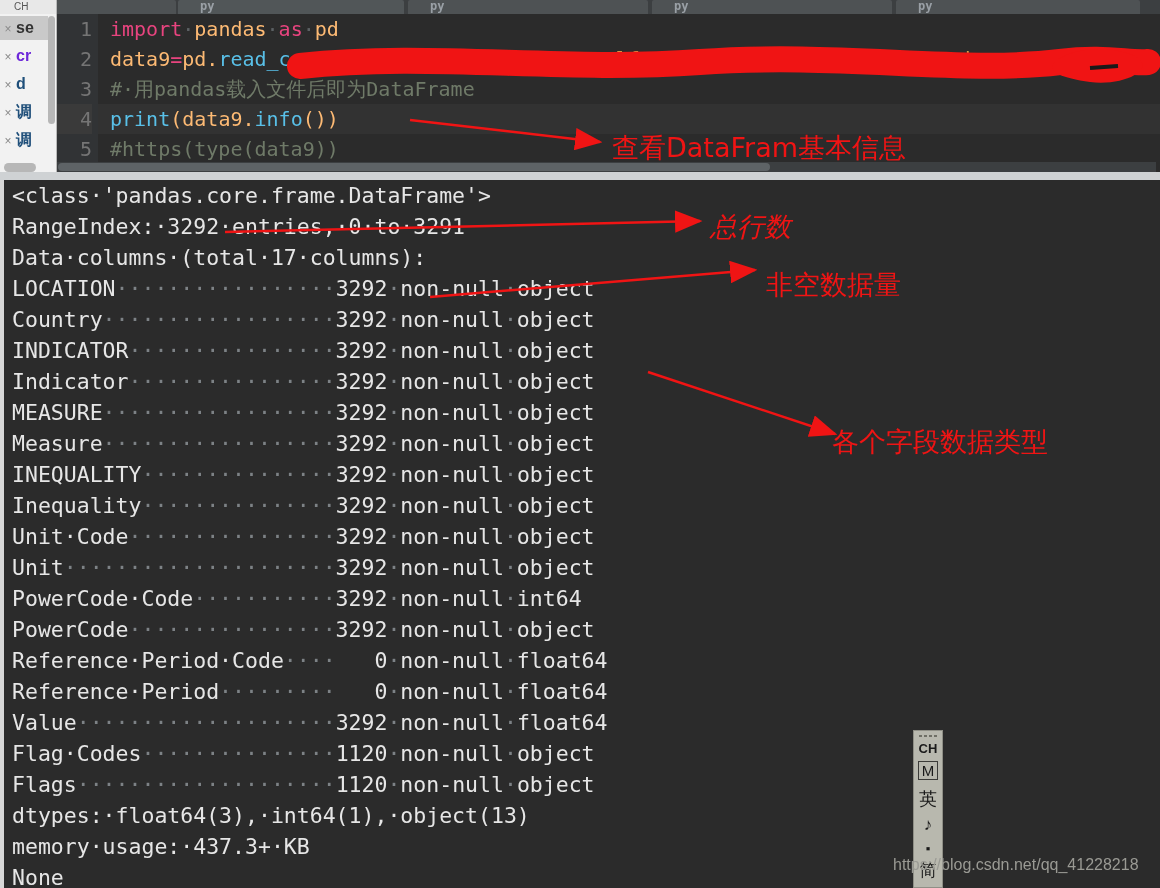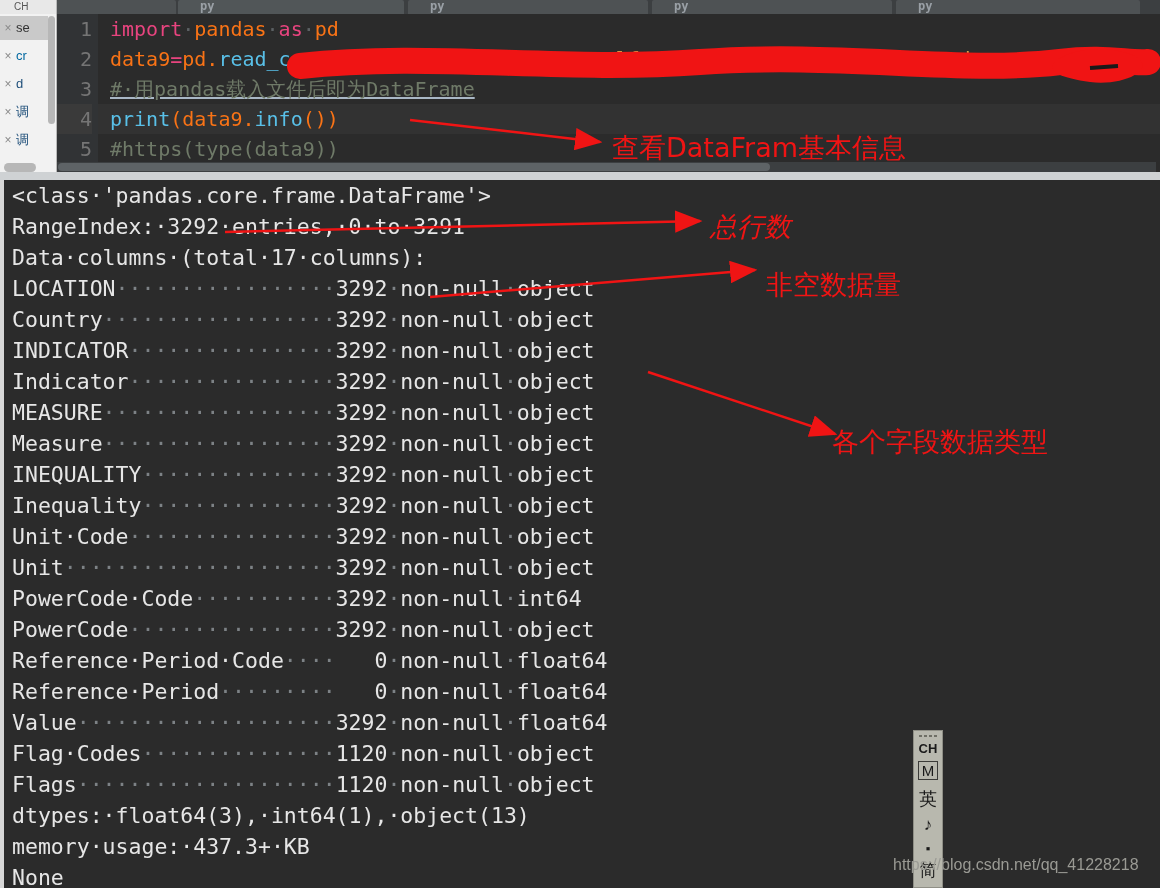--- a/index.html
+++ b/index.html
@@ -83,22 +83,22 @@
     overflow: hidden;
   }
   .fs-item.active { background: #c9c9c9; }
   .fs-x {
     display: inline-block;
     width: 16px;
     text-align: center;
     color: #8a8a8a;
     font-size: 12px;
   }
-  .fs-label { color: #1f4f7a; font-size: 13px; }
-  .fs-label.orange { color: #0369a1; }
+  .fs-label { color: #1f4f7a; font-size: 16px; font-weight: bold; }
+  .fs-label.orange { color: #6d28d9; }
   .fs-label.dark { color: #333; }
   #fs-vscroll {
     position: absolute;
     left: 48px; top: 16px;
     width: 7px; height: 108px;
     background: #b7b7b7;
     border-radius: 4px;
   }
   #fs-hscroll {
     position: absolute;
@@ -143,21 +143,21 @@
   }
   .curline-bg {
     position: absolute;
     left: 42px;
     width: 1062px;
     height: 30px;
     background: #323232;
   }
   .k  { color: #e8447f; }      
   .fn { color: #59c0e8; }      
-  .pl { color: #f97316; }      
+  .pl { color: #fdba74; }      
   .st { color: #d8a24a; }      
   .cm { color: #6f7a68; }      
   .dot{ color: #5c6164; }      
   .op { color: #e8447f; }
   #ed-hscroll {
     position: absolute;
     left: 56px; top: 162px;
     width: 1100px; height: 10px;
     background: #3c3f41;
   }
@@ -281,21 +281,21 @@
       <div id="gutter">
         <div class="gut-num" style="top:0px;">1</div>
         <div class="gut-num" style="top:30px;">2</div>
         <div class="gut-num" style="top:60px;">3</div>
         <div class="gut-num gut-cur" style="top:90px;">4</div>
         <div class="gut-num" style="top:120px;">5</div>
       </div>
 
       <div class="code-line" style="top:0px;"><span class="k">import</span><span class="dot">·</span><span class="pl">pandas</span><span class="dot">·</span><span class="k">as</span><span class="dot">·</span><span class="pl">pd</span></div>
       <div class="code-line" style="top:30px;"><span class="pl">data9</span><span class="op">=</span><span class="pl">pd.</span><span class="fn">read_csv</span><span class="pl">(</span><span class="st">'C:\Users\zxy\Desktop\self-study\Materials\technologyba</span></div>
-      <div class="code-line" style="top:60px;text-decoration:underline;"><span class="cm">#·用pandas载入文件后即为DataFrame</span></div>
+      <div class="code-line" style="top:60px;"><span class="cm">#·用pandas载入文件后即为DataFrame</span></div>
       <div class="code-line" style="top:90px;"><span class="fn">print</span><span class="pl">(data9.</span><span class="fn">info</span><span class="pl">())</span></div>
       <div class="code-line" style="top:120px;"><span class="cm">#https(type(data9))</span></div>
     </div>
 
     <div id="ed-hscroll">
       <div id="ed-hscroll-thumb"></div>
     </div>
 
     <div id="file-sidebar">
       <div id="fs-toprow">CH</div>

